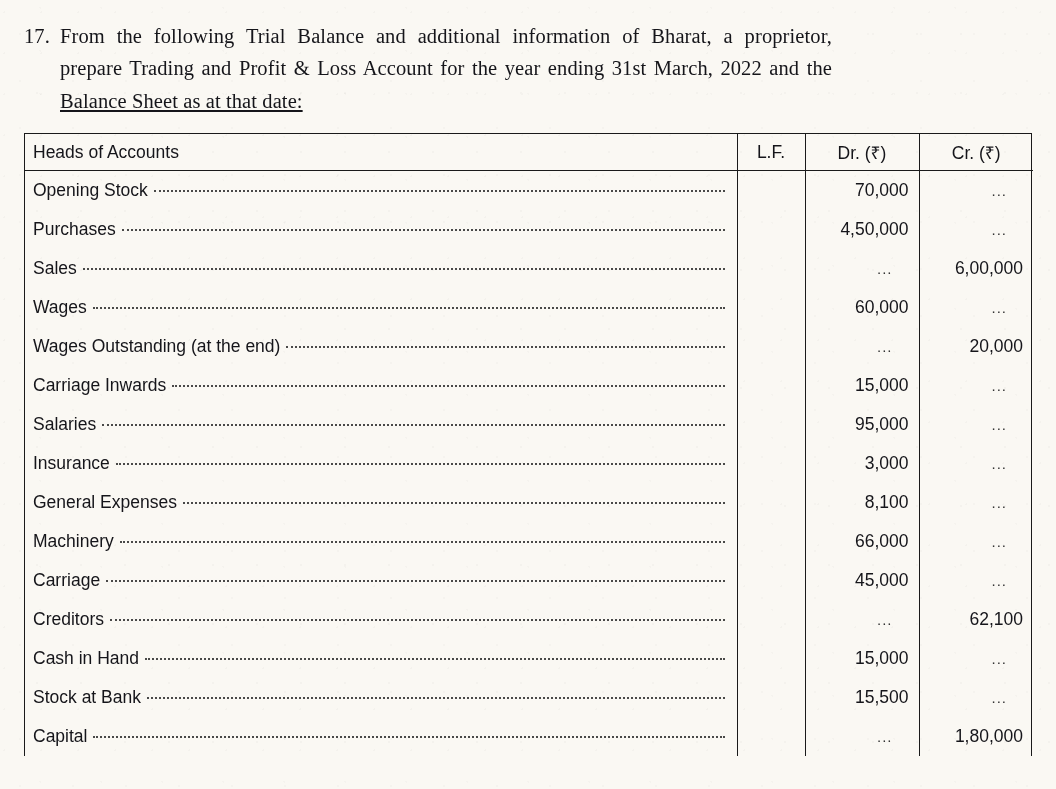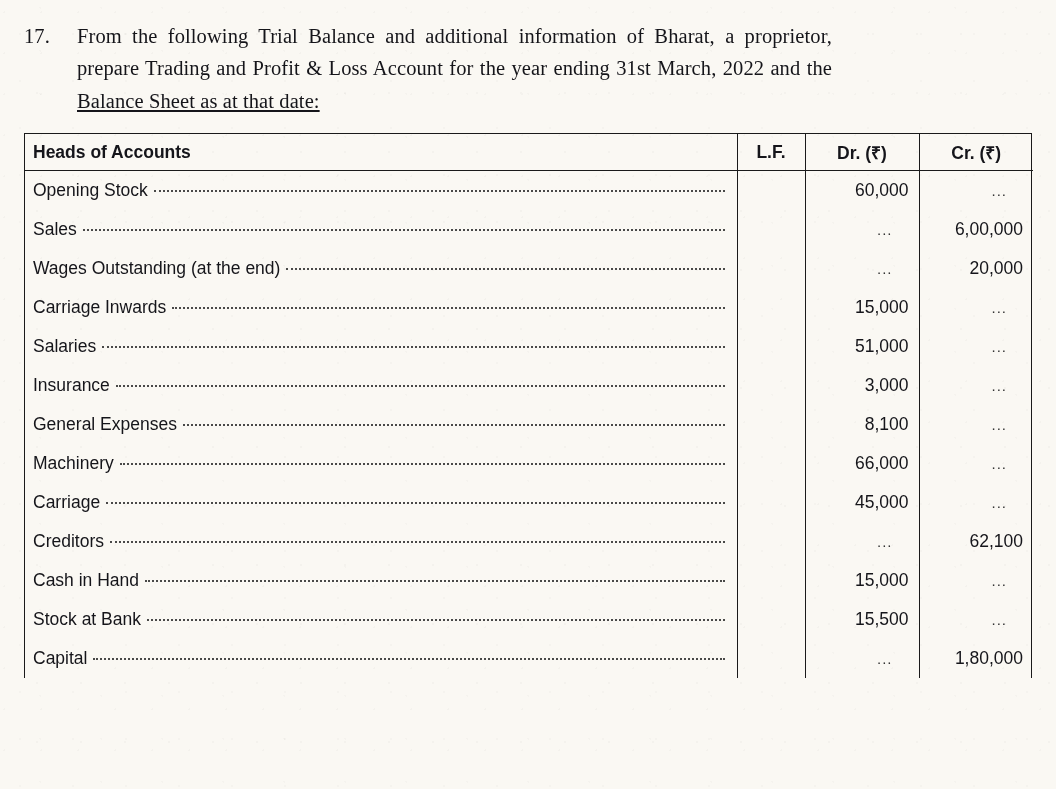--- a/index.html
+++ b/index.html
@@ -50,21 +50,20 @@
   }
   .q-number {
     width: 36px;
     flex: 0 0 36px;
     font-size: 20.5px;
     padding-top: 0px;
   }
   .q-body {
     flex: 1 1 auto;
     max-width: 975px;
-    margin-left: 17px;
   }
   .q-line {
     display: block;
     text-align: justify;
   }
   .q-line-1 {
     text-align: justify;
     text-align-last: justify;
   }
   .q-line-2 {
@@ -95,21 +94,21 @@
   table.trial col.c-head { width: 712px; }
   table.trial col.c-lf { width: 68px; }
   table.trial col.c-dr { width: 114px; }
   table.trial col.c-cr { width: 114px; }
 
   table.trial th, table.trial td {
     padding: 0;
     vertical-align: middle;
   }
   .hdr-row th {
-    font-weight: bold;
+    font-weight: normal;
     font-size: 17.5px;
     height: 36px;
     border-bottom: 1.5px solid #1a1a1a;
     font-family: "Liberation Sans", sans-serif;
   }
   .hdr-head {
     text-align: left;
     padding-left: 8px !important;
   }
   .hdr-lf, .hdr-dr, .hdr-cr {
@@ -197,37 +196,59 @@
       </thead>
       <tbody>
           <tr>
             <td class="cell-head">
               <span class="acct-inner">
                 <span class="acct-name">Opening Stock</span>
                 <span class="leader"></span>
               </span>
             </td>
             <td class="cell-lf"></td>
-            <td class="cell-dr">60,000</td>
+            <td class="cell-dr">70,000</td>
+            <td class="cell-cr is-dots"><span class="dots">...</span></td>
+          </tr>
+          <tr>
+            <td class="cell-head">
+              <span class="acct-inner">
+                <span class="acct-name">Purchases</span>
+                <span class="leader"></span>
+              </span>
+            </td>
+            <td class="cell-lf"></td>
+            <td class="cell-dr">4,50,000</td>
             <td class="cell-cr is-dots"><span class="dots">...</span></td>
           </tr>
           <tr>
             <td class="cell-head">
               <span class="acct-inner">
                 <span class="acct-name">Sales</span>
                 <span class="leader"></span>
               </span>
             </td>
             <td class="cell-lf"></td>
             <td class="cell-dr is-dots"><span class="dots">...</span></td>
             <td class="cell-cr">6,00,000</td>
           </tr>
           <tr>
             <td class="cell-head">
               <span class="acct-inner">
+                <span class="acct-name">Wages</span>
+                <span class="leader"></span>
+              </span>
+            </td>
+            <td class="cell-lf"></td>
+            <td class="cell-dr">60,000</td>
+            <td class="cell-cr is-dots"><span class="dots">...</span></td>
+          </tr>
+          <tr>
+            <td class="cell-head">
+              <span class="acct-inner">
                 <span class="acct-name">Wages Outstanding (at the end)</span>
                 <span class="leader"></span>
               </span>
             </td>
             <td class="cell-lf"></td>
             <td class="cell-dr is-dots"><span class="dots">...</span></td>
             <td class="cell-cr">20,000</td>
           </tr>
           <tr>
             <td class="cell-head">
@@ -241,21 +262,21 @@
             <td class="cell-cr is-dots"><span class="dots">...</span></td>
           </tr>
           <tr>
             <td class="cell-head">
               <span class="acct-inner">
                 <span class="acct-name">Salaries</span>
                 <span class="leader"></span>
               </span>
             </td>
             <td class="cell-lf"></td>
-            <td class="cell-dr">51,000</td>
+            <td class="cell-dr">95,000</td>
             <td class="cell-cr is-dots"><span class="dots">...</span></td>
           </tr>
           <tr>
             <td class="cell-head">
               <span class="acct-inner">
                 <span class="acct-name">Insurance</span>
                 <span class="leader"></span>
               </span>
             </td>
             <td class="cell-lf"></td>

